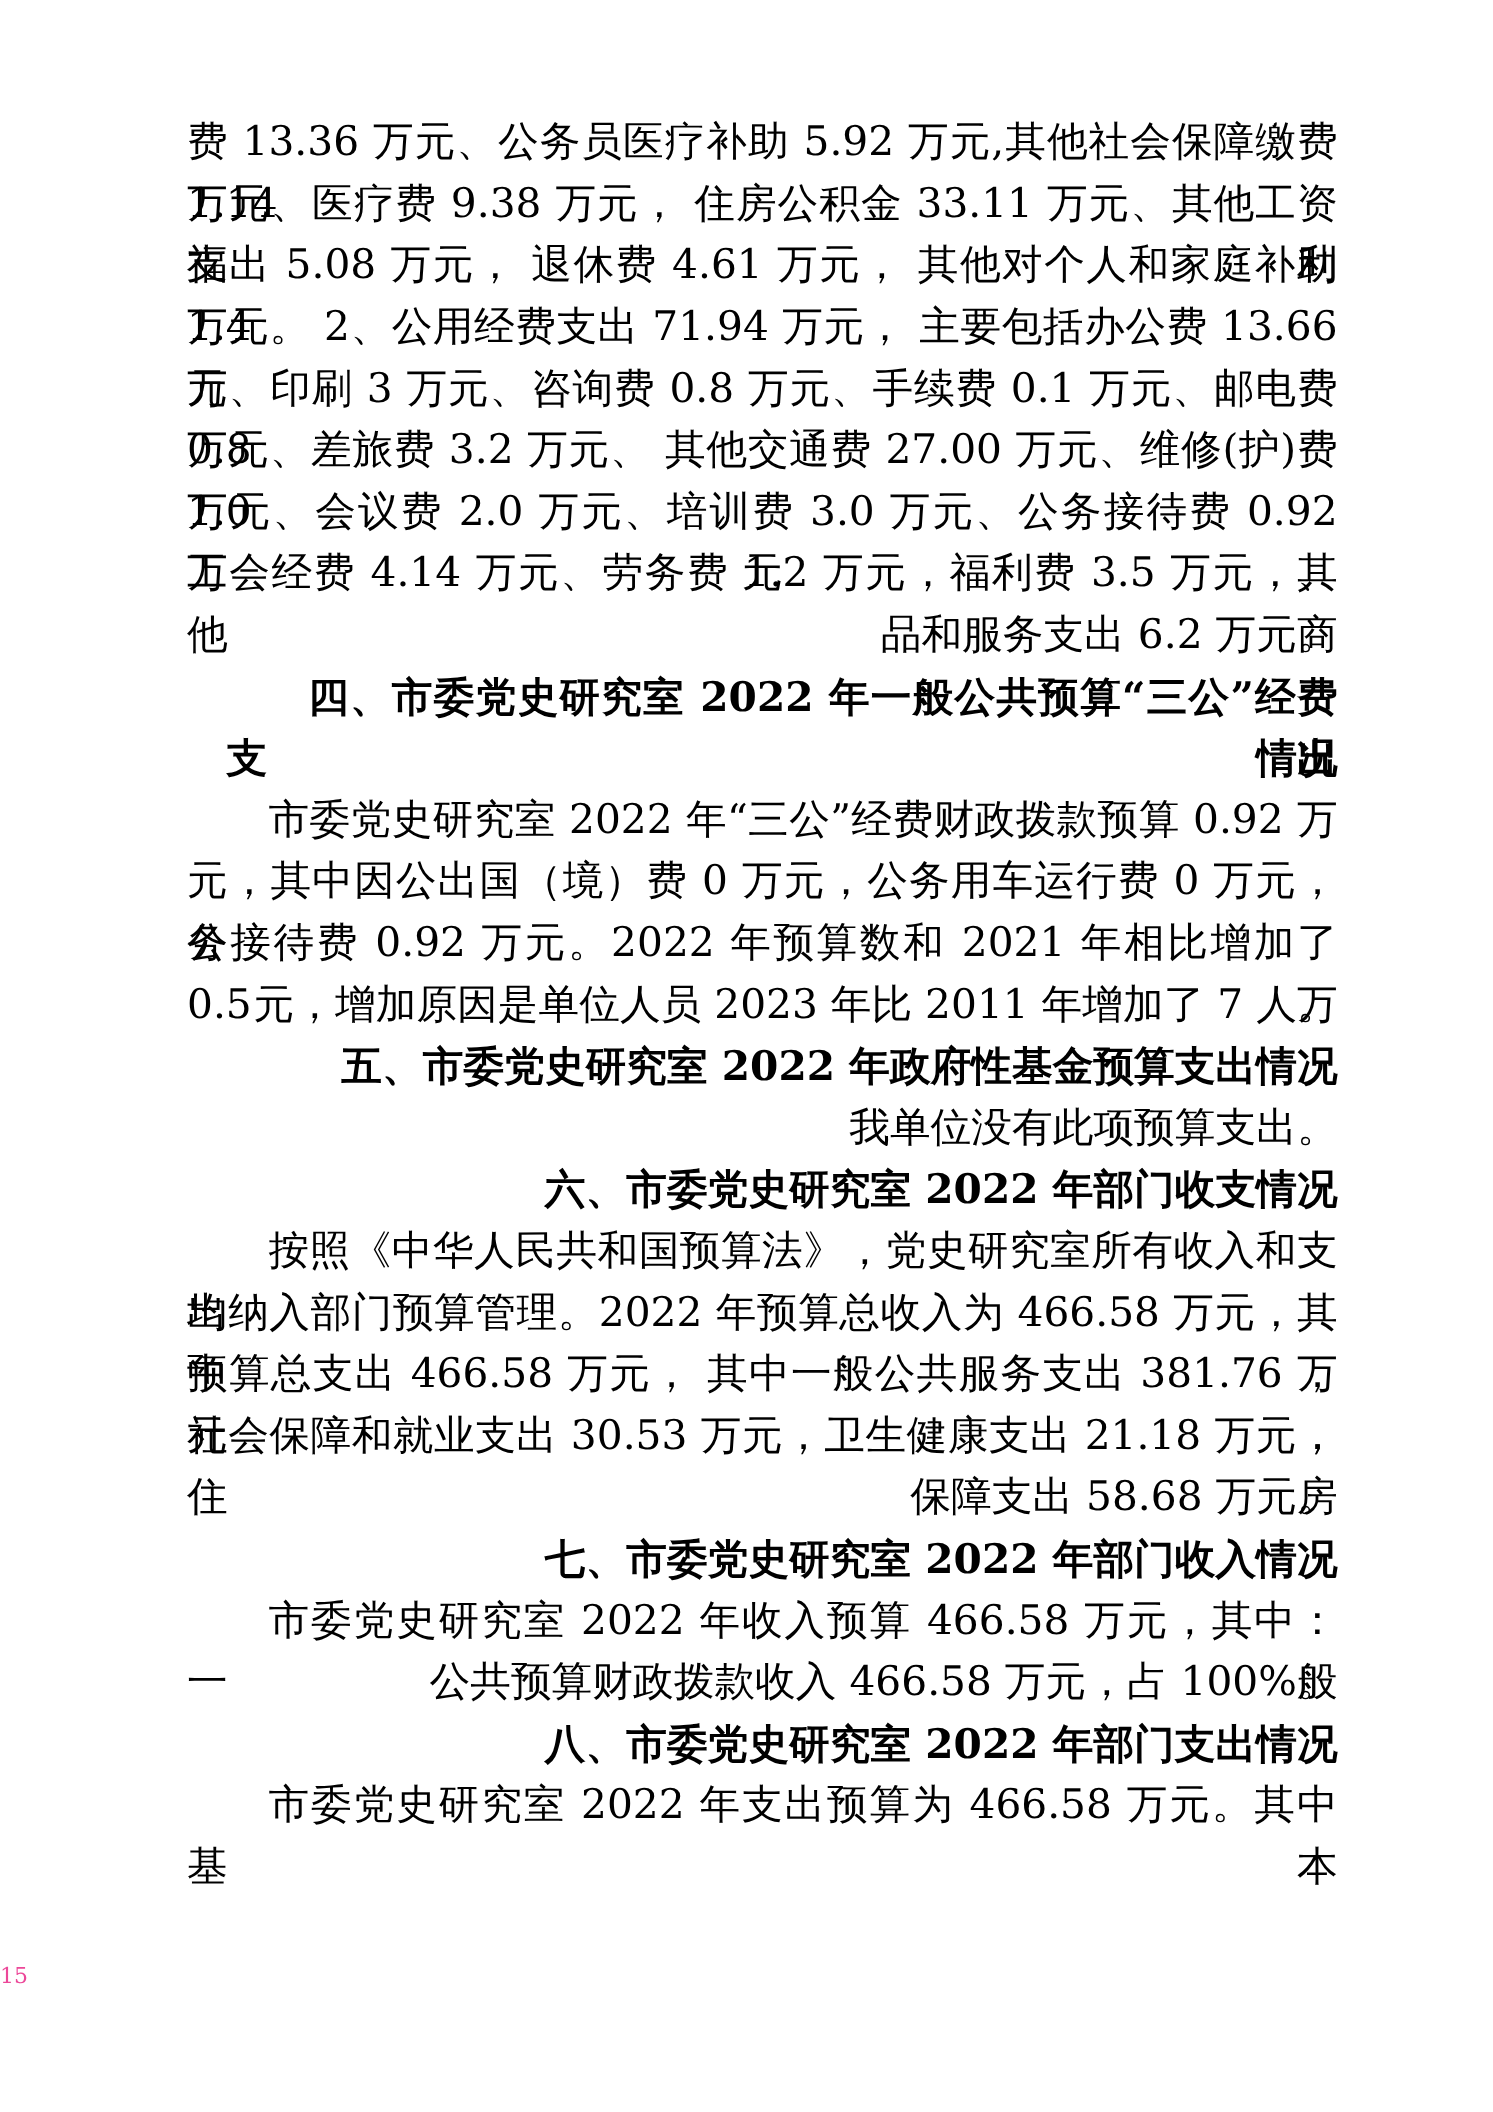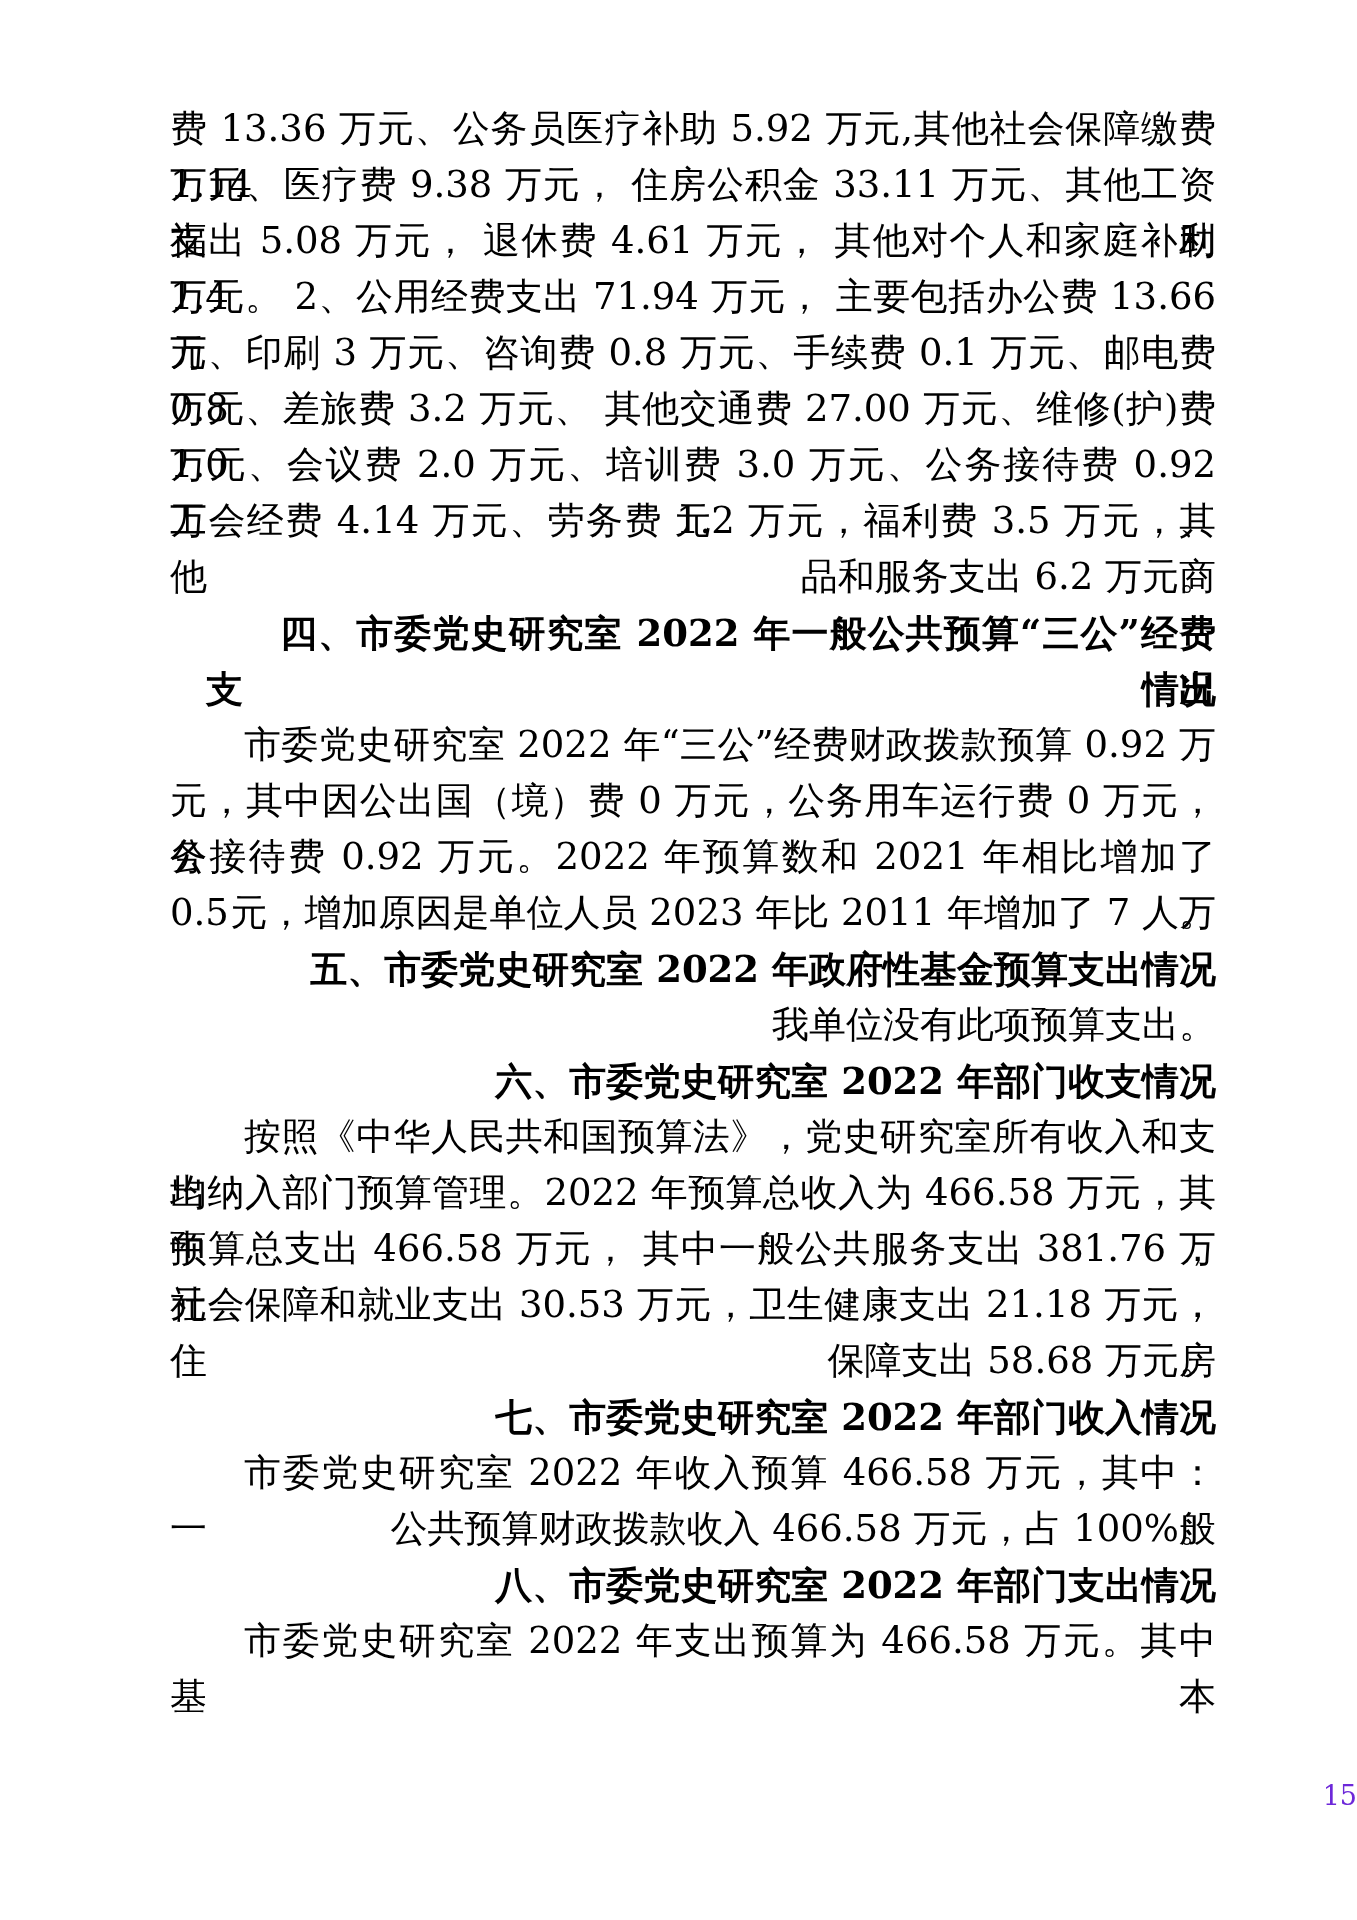--- a/index.html
+++ b/index.html
@@ -42,25 +42,25 @@
   }
   .line.bold {
     font-weight: 700;
     margin-left: 36px;
   }
   .page-num {
     position: absolute;
     top: 1780px;
     left: 0;
     width: 100%;
-    text-align: right;
-    font-size: 27px;
+    text-align: left;
+    font-size: 20px;
     line-height: 32px;
     font-family: "DejaVu Serif", "Liberation Serif", serif;
-    color: #6d28d9;
+    color: #ec4899;
   }
 </style>
 </head>
 <body>
 
 <div class="page">
   <div class="doc">
       <div class="line just">费 13.36 万元、公务员医疗补助 5.92 万元,其他社会保障缴费 1.14</div>
       <div class="line just">万元、医疗费 9.38 万元， 住房公积金 33.11 万元、其他工资福利</div>
       <div class="line just">支出 5.08 万元， 退休费 4.61 万元， 其他对个人和家庭补助 1.4</div>

